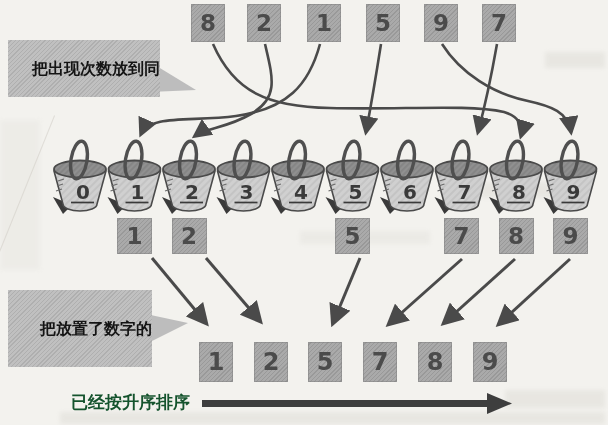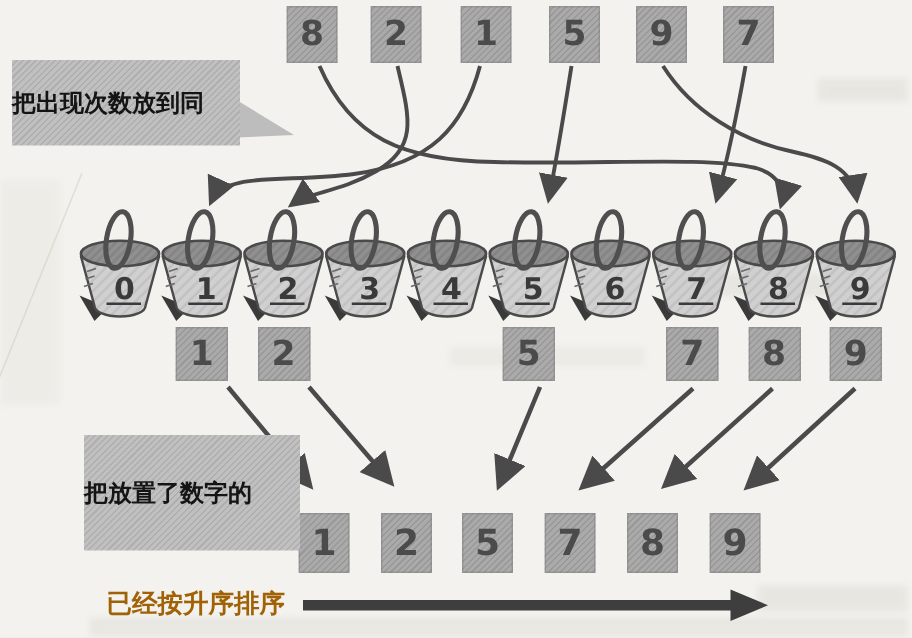--- a/index.html
+++ b/index.html
@@ -11,27 +11,27 @@
   svg{position:absolute;left:0;top:0;}
   .num-box{
     position:absolute;display:flex;align-items:center;justify-content:center;
     font-weight:bold;color:#4b4b4b;
     background:repeating-linear-gradient(135deg,#aaaaaa 0px,#aaaaaa 2px,#999999 2px,#999999 3px);
     box-shadow:inset 0 0 0 1px rgba(125,125,125,.45);
   }
   .callout{
     position:absolute;z-index:3;
     background:repeating-linear-gradient(135deg,#c0c0c0 0px,#c0c0c0 2px,#afafaf 2px,#afafaf 3px);
-    color:#141414;font-weight:bold;text-align:left;
+    color:#141414;font-weight:bold;text-align:right;
     display:flex;flex-direction:column;justify-content:center;
   }
   #callout1{left:8px;top:40px;width:152px;height:57px;font-size:16px;line-height:21px;}
-  #callout2{left:8px;top:290px;width:144px;height:77px;font-size:16px;line-height:22px;margin-left:48px;}
+  #callout2{left:8px;top:290px;width:144px;height:77px;font-size:16px;line-height:22px;}
   .footer-caption{
-    position:absolute;left:71px;top:391px;font-size:17px;font-weight:bold;color:#a16207;z-index:3;
+    position:absolute;left:71px;top:391px;font-size:17px;font-weight:bold;color:#14532d;z-index:3;
   }
   .artifact{position:absolute;background:#c6c4bc;opacity:.24;filter:blur(2px);z-index:0;}
   .scratch{position:absolute;width:1px;background:#cfccc5;opacity:.55;z-index:0;}
 </style>
 </head>
 <body>
 
 <div id="canvas">
 
   <div class="artifact" style="left:545px;top:52px;width:60px;height:16px;"></div>

